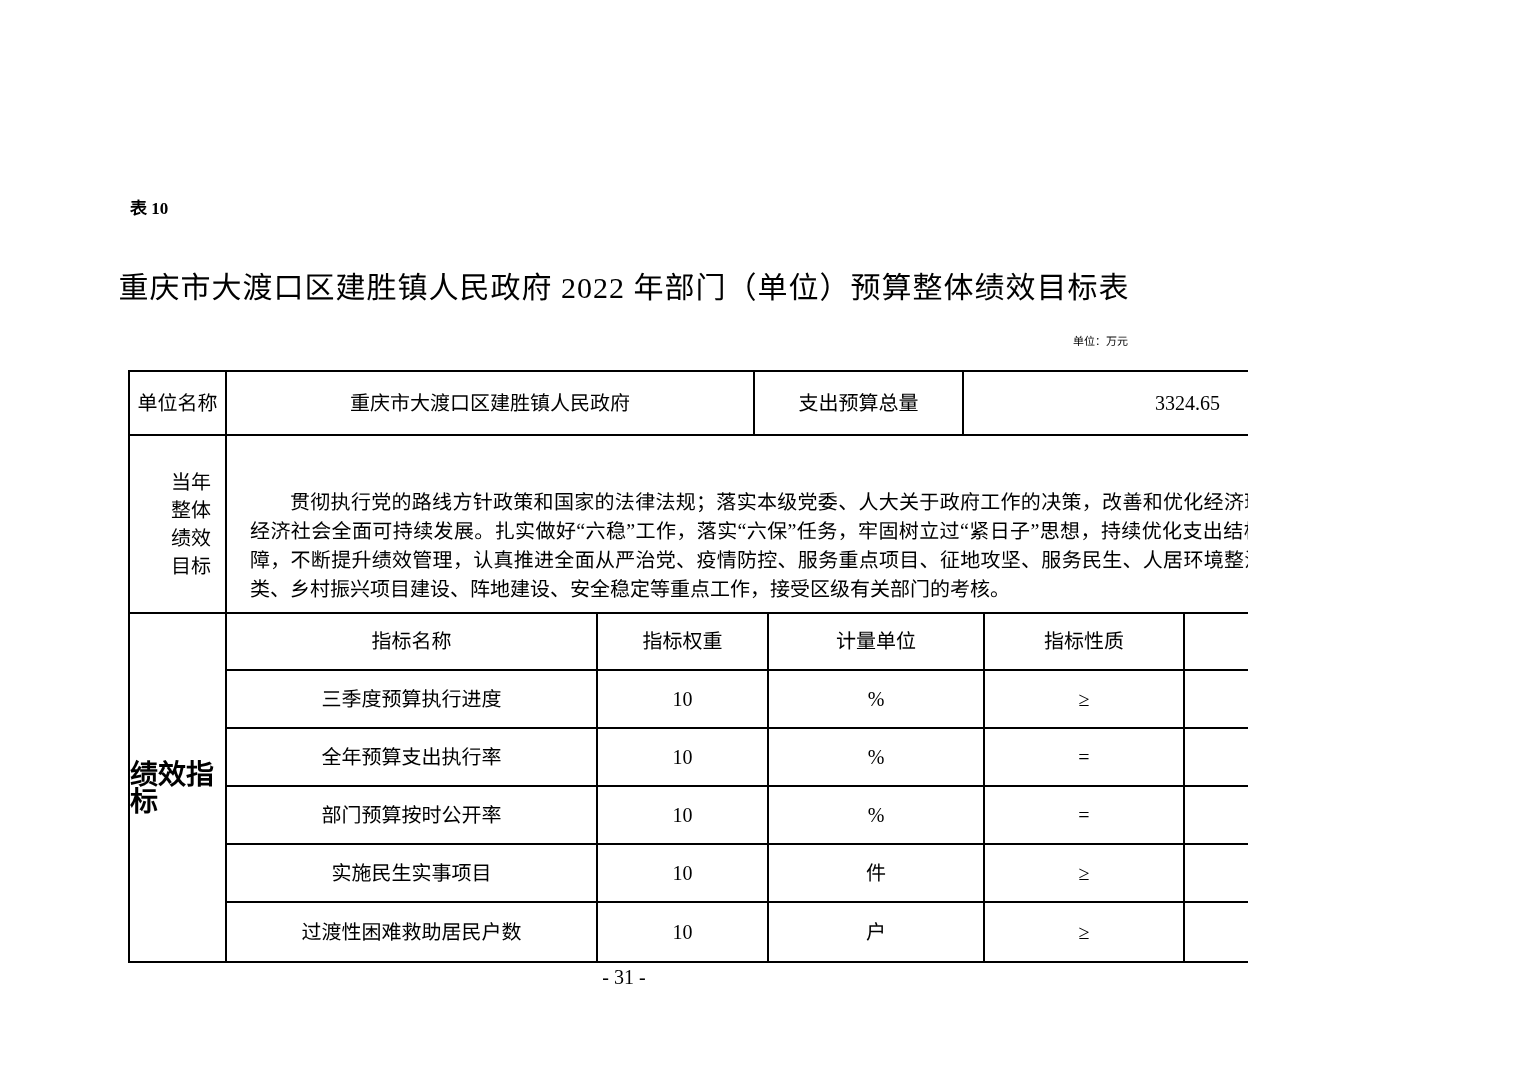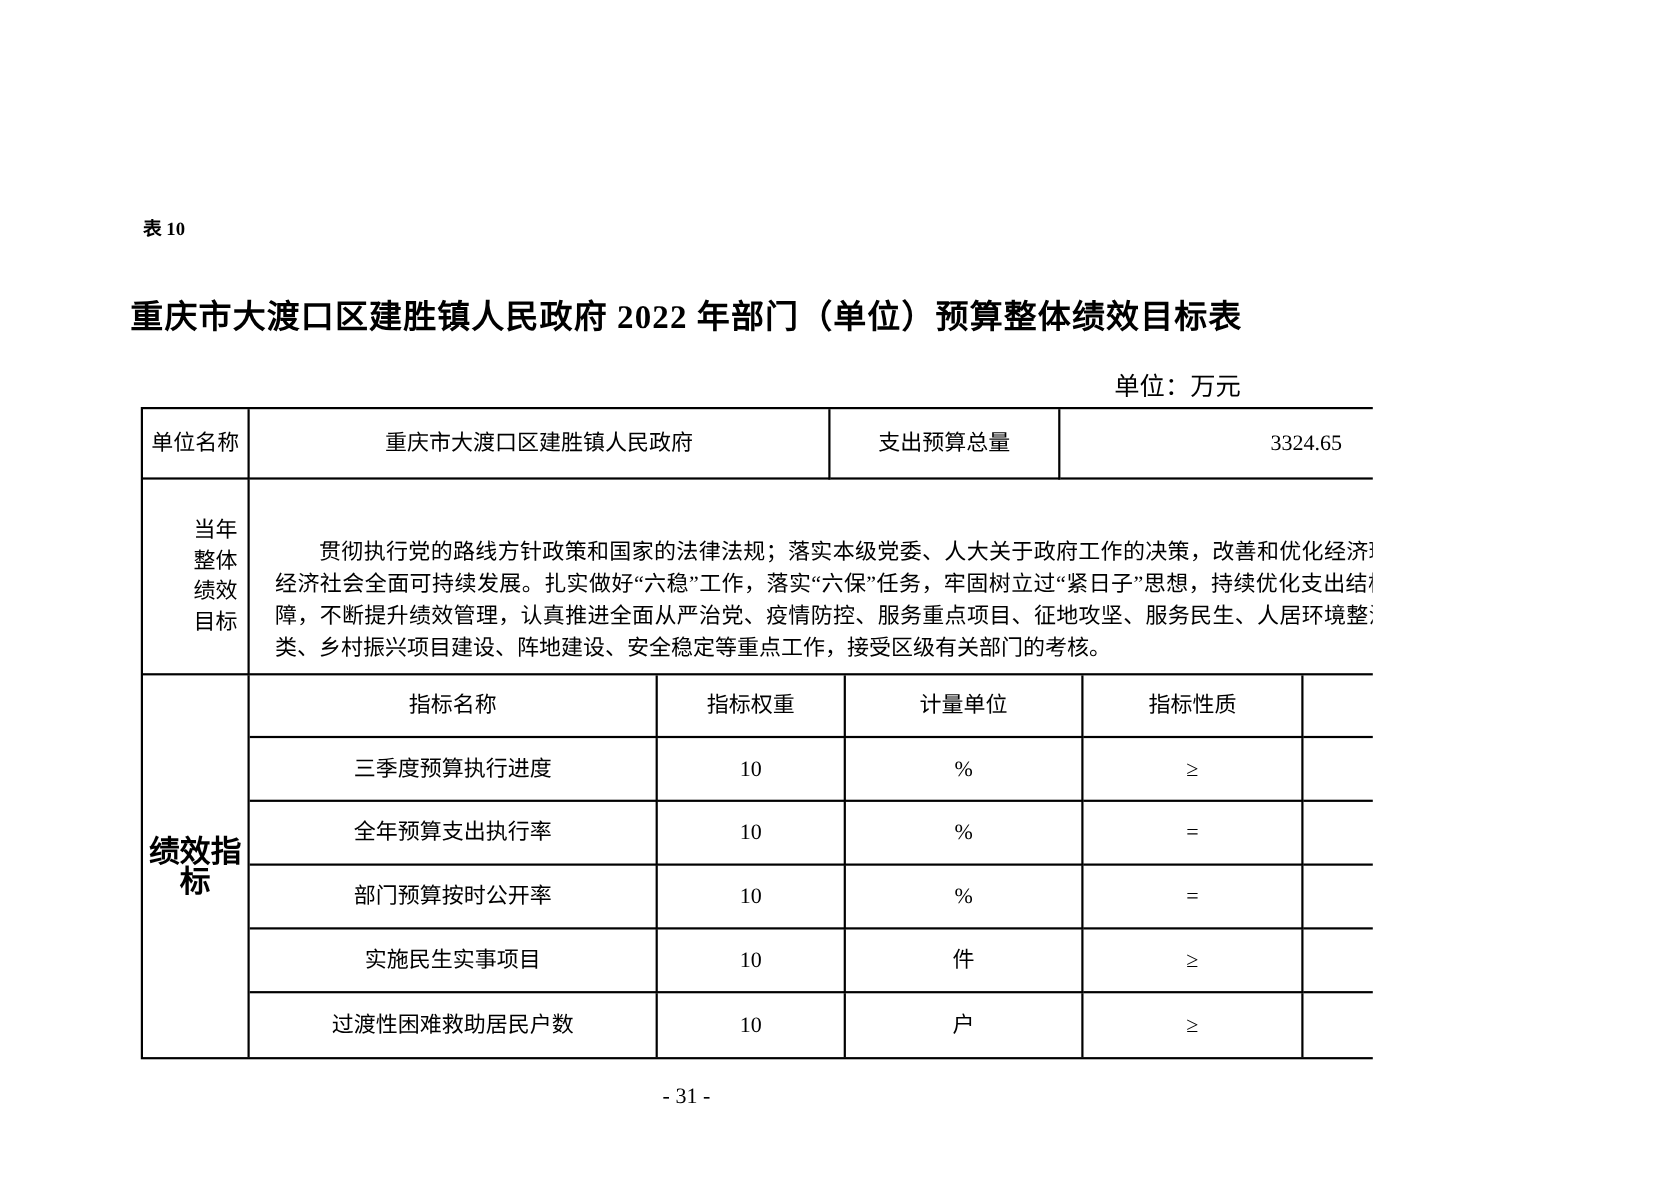--- a/index.html
+++ b/index.html
@@ -20,47 +20,46 @@
     font-size: 17px;
     font-weight: bold;
   }
   .doc-title {
     position: absolute;
     left: 0;
     top: 263px;
     width: 100%;
     text-align: center;
     font-size: 30px;
-    font-weight: bold;
+    font-weight: normal;
     letter-spacing: 1px;
   }
   .unit-note {
     position: absolute;
     top: 332px;
     right: 120px;
-    font-size: 23px;
+    font-size: 11px;
   }
   .budget-table {
     position: absolute;
     left: 128px;
     top: 370px;
     width: 1266px;
     border: 2px solid #000;
     background: #fff;
   }
   .grid { display: grid; }
   .info-row  { grid-template-columns: 97px 528px 209px auto; }
   .goal-row  { grid-template-columns: 97px auto; }
   .ind-grid  { grid-template-columns: 97px 371px 171px 216px 200px auto;
                grid-template-rows: 57px 58px 58px 58px 58px 58px; }
   .cell {
     display: flex;
     align-items: center;
     justify-content: center;
-    text-align: center;
     font-size: 20px;
     padding: 2px 4px;
     border-right: 2px solid #000;
     border-bottom: 2px solid #000;
     min-height: 100%;
     line-height: 27px;
   }
   .cell.last-col { border-right: none; padding-left: 23px; }
   .cell.no-bottom { border-bottom: none; }
   .info-row .cell { height: 64px; }
@@ -84,21 +83,20 @@
     letter-spacing: 0;
     padding: 0;
   }
   .page-num {
     position: absolute;
     left: 0;
     top: 966px;
     width: 100%;
     text-align: center;
     font-size: 20px;
-    margin-top: 20px;
   }
 </style>
 </head>
 <body>
 
 <div class="sheet">
 
   <div class="tbl-label">表 10</div>
 
   <div class="doc-title">重庆市大渡口区建胜镇人民政府 2022 年部门（单位）预算整体绩效目标表</div>

